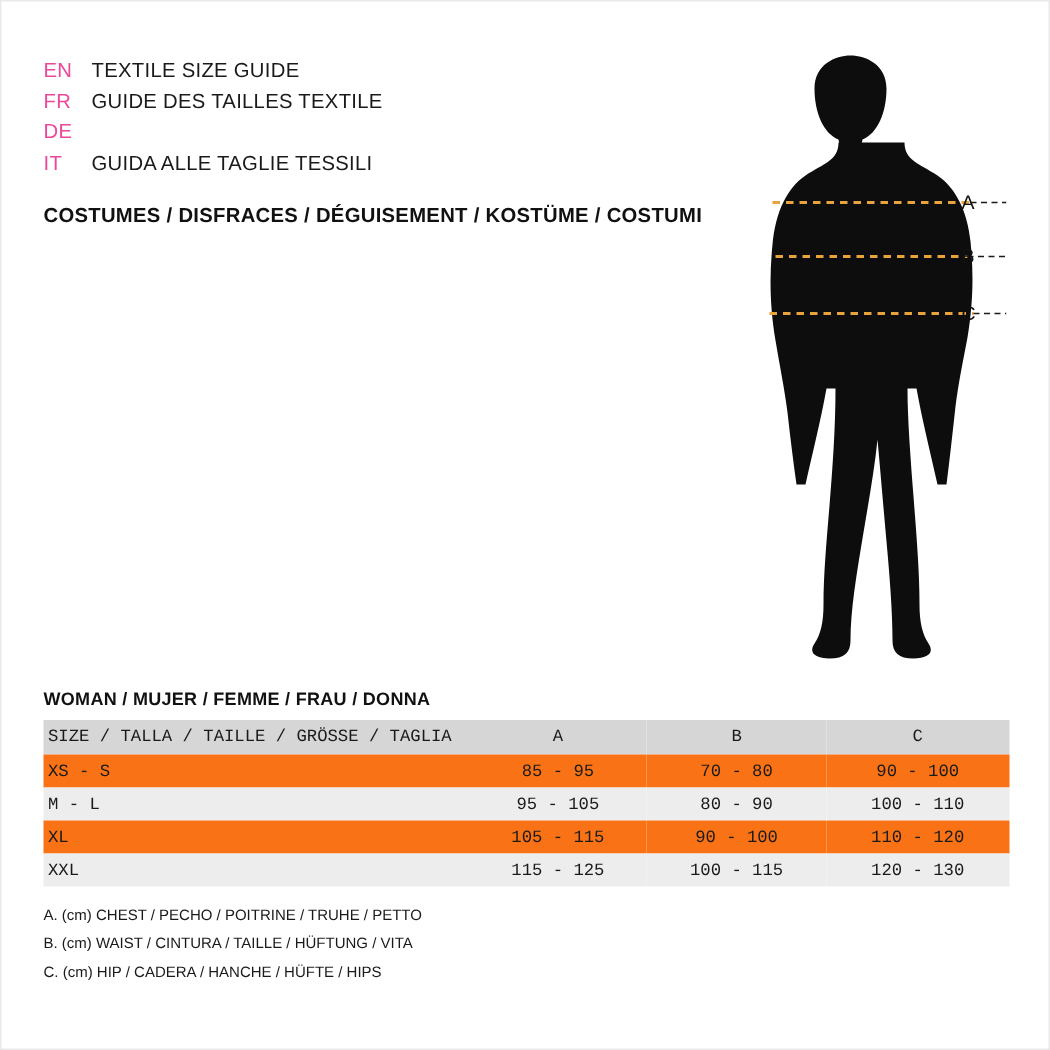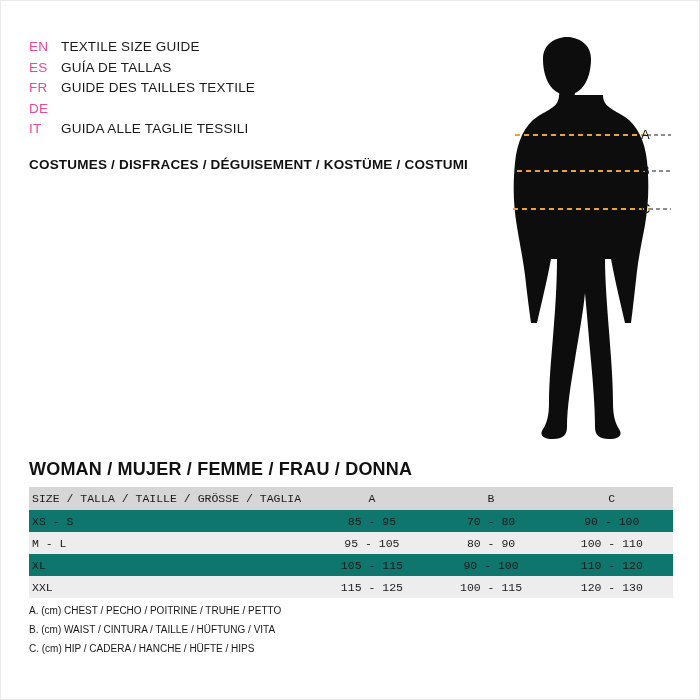--- a/index.html
+++ b/index.html
@@ -77,21 +77,21 @@
   }
 
   
   .table-section {
     position: absolute;
     left: 28px;
     top: 458px;
     width: 644px;
   }
   .table-title {
-    font-size: 18px;
+    font-size: 12px;
     font-weight: bold;
     letter-spacing: 0.2px;
     margin-bottom: 7px;
     color: #111;
   }
   table.size-table {
     border-collapse: collapse;
     width: 100%;
     font-size: 11.5px;
   }
@@ -106,21 +106,21 @@
     background: #d6d6d6;
     text-align: left;
     padding-left: 3px;
     height: 17px;
   }
   table.size-table thead th.col-val {
     text-align: center;
     padding-left: 0;
   }
   table.size-table tbody tr.odd td {
-    background: #0f766e;
+    background: #f97316;
   }
   table.size-table tbody tr.even td {
     background: #ededed;
   }
   table.size-table tbody td {
     height: 16px;
     padding-left: 3px;
   }
   table.size-table tbody td.col-val {
     text-align: center;
@@ -146,24 +146,20 @@
 </style>
 </head>
 <body>
 
 <div class="page">
 
   <div class="header">
     <div class="lang-row">
       <span class="lang-code">EN</span>
       <span class="lang-text">TEXTILE SIZE GUIDE</span>
-    </div>
-    <div class="lang-row">
-      <span class="lang-code">ES</span>
-      <span class="lang-text">GUÍA DE TALLAS</span>
     </div>
     <div class="lang-row">
       <span class="lang-code">FR</span>
       <span class="lang-text">GUIDE DES TAILLES TEXTILE</span>
     </div>
     <div class="lang-row">
       <span class="lang-code">DE</span>
     </div>
     <div class="lang-row">
       <span class="lang-code">IT</span>

